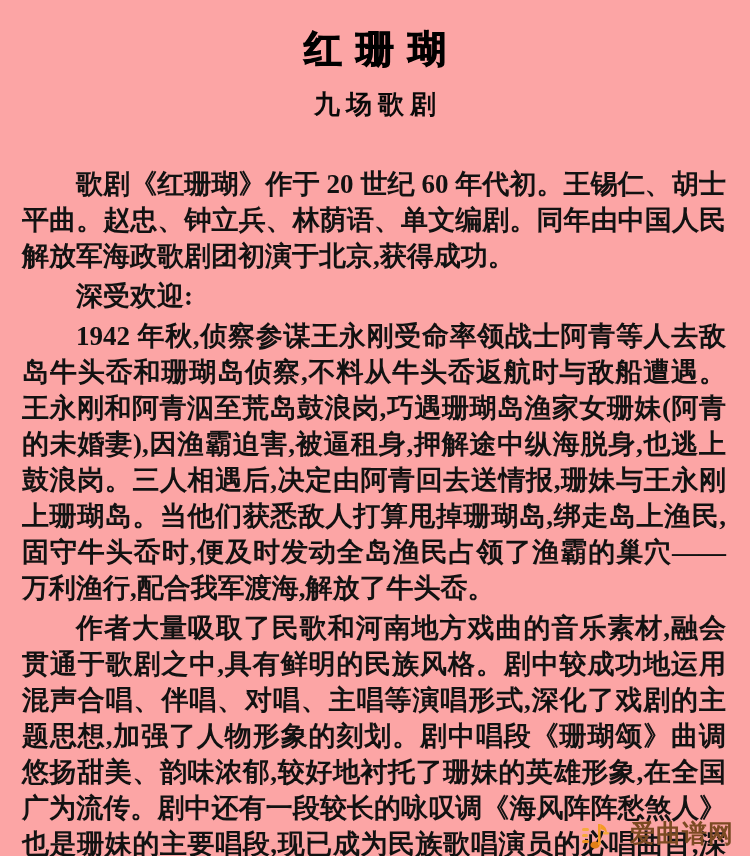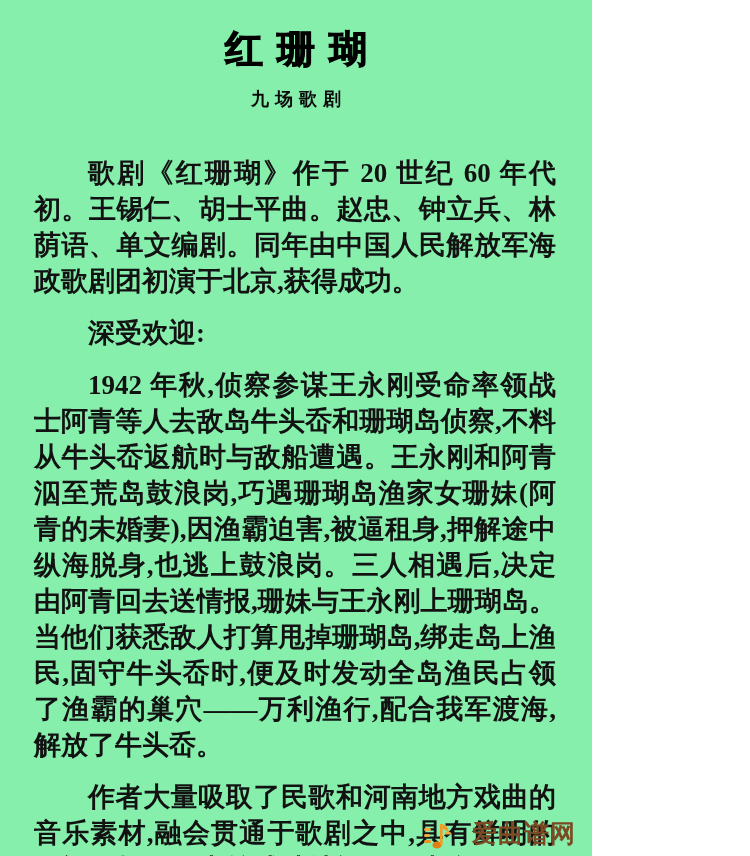--- a/index.html
+++ b/index.html
@@ -2,58 +2,58 @@
 <html><head>
 <meta charset="utf-8">
 <style>
   html, body {
     margin: 0;
     padding: 0;
     background: #ffffff;
   }
   .page {
     position: relative;
-    width: 592px;
+    width: 750px;
     height: 856px;
-    background: #86efac;
+    background: #fca5a5;
     overflow: hidden;
     font-family: "Liberation Serif", serif;
     color: #121212;
   }
   .title {
     margin: 24px 0 0 0;
     text-align: center;
     font-family: "Liberation Sans", sans-serif;
     font-size: 38px;
     font-weight: 900;
     letter-spacing: 14px;
     text-indent: 14px;
     color: #000000;
     -webkit-text-stroke: 1px #000;
   }
   .subtitle {
     margin: 12px 0 0 0;
     text-align: center;
     font-family: "Liberation Sans", sans-serif;
-    font-size: 18px;
+    font-size: 26px;
     font-weight: 700;
     letter-spacing: 6px;
     text-indent: 6px;
     color: #0a0a0a;
   }
   .body-text {
     margin: 44px 20px 0 18px;
     font-size: 27px;
     line-height: 36px;
     font-weight: 700;
     text-align: justify;
     text-justify: inter-ideograph;
   }
   .para {
-    margin: 16px;
+    margin: 4px;
     padding: 0;
     text-indent: 2em;
   }
   .watermark {
     position: absolute;
     right: 16px;
     bottom: 6px;
     display: flex;
     align-items: flex-end;
     gap: 20px;

